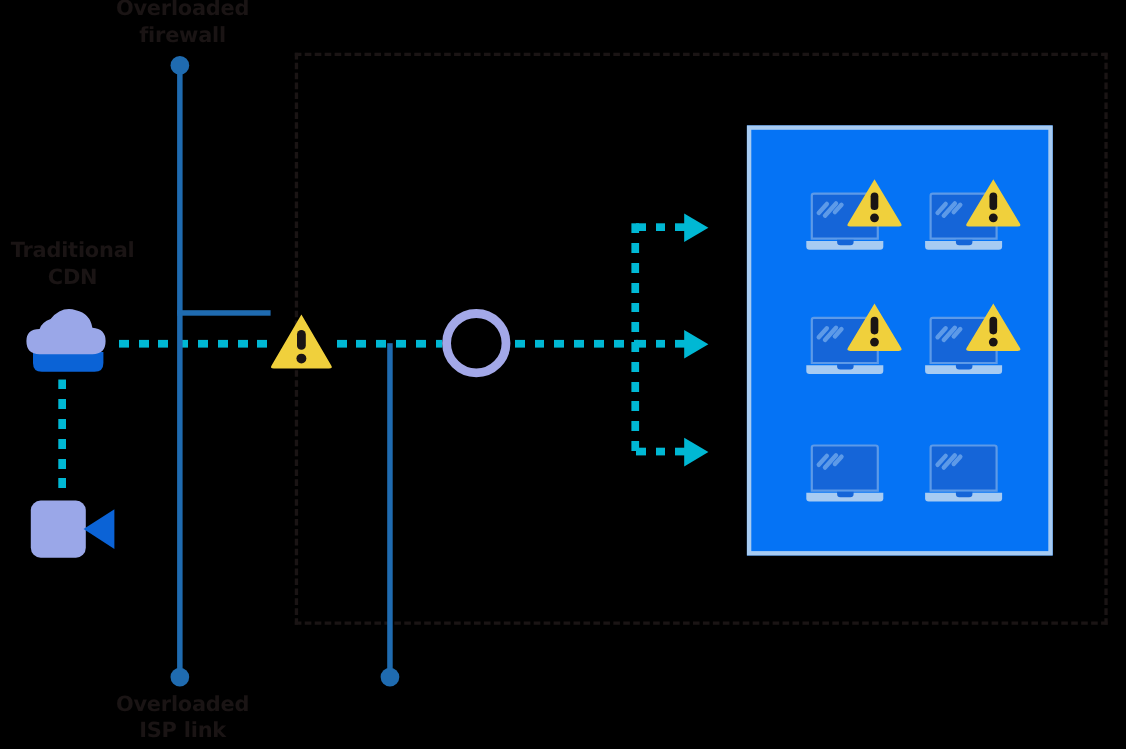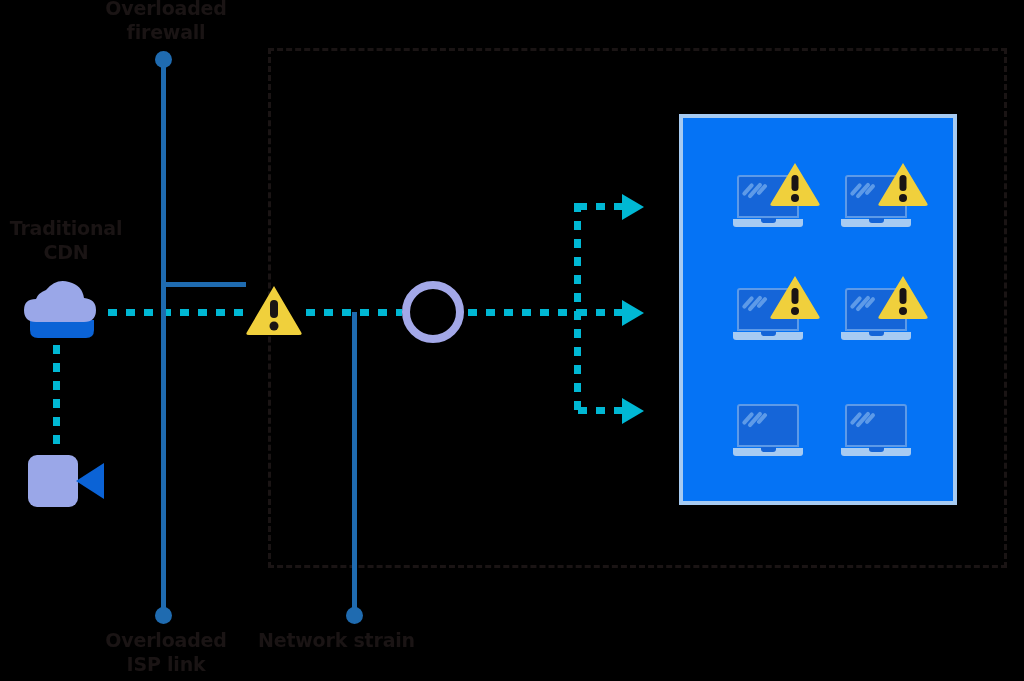--- a/index.html
+++ b/index.html
@@ -176,21 +176,20 @@
 
   <div class="lbl" id="label-overloaded-firewall">Overloaded
 firewall</div>
 
   <div class="lbl" id="label-traditional-cdn">Traditional
 CDN</div>
 
   <div class="lbl" id="label-overloaded-isp">Overloaded
 ISP link</div>
 
-  <div class="lbl" id="label-network-strain">Network strain</div>
 
   <div class="lbl" id="label-corporate-network">Corporate Network</div>
 
   <div id="cdn-cloud">
     <svg width="92" height="64" viewBox="0 0 92 64" xmlns="http://www.w3.org/2000/svg">
       <path d="M14 54 L14 44 L78 44 L78 54 Q78 62 70 62 L22 62 Q14 62 14 54 Z" fill="#0b63d6"></path>
       <path d="M30 14 Q40 2 53 6 Q66 9 68 22 Q80 23 80 34 Q80 46 68 46 L20 46 Q8 46 8 34 Q8 23 20 23 Q22 17 30 14 Z" fill="#9aa7e8"></path>
     </svg>
   </div>
 

